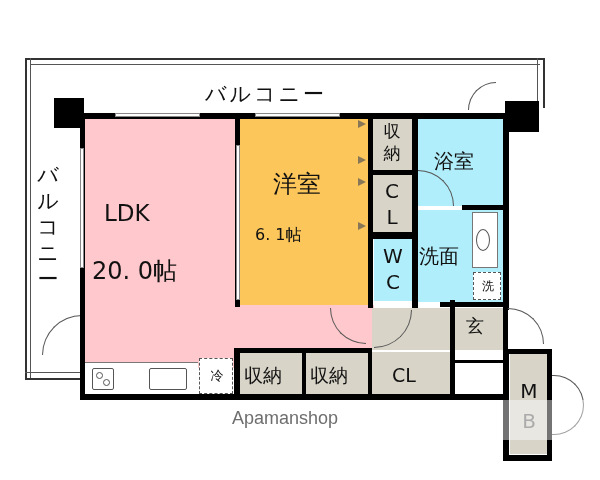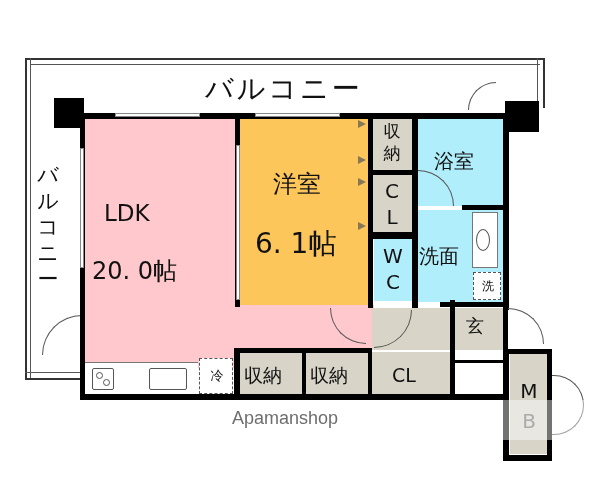--- a/index.html
+++ b/index.html
@@ -15,21 +15,21 @@
   </style>
 </head>
 <body>
 
 <div class="abs" style="left:25px;top:58px;width:520px;height:50px;border-top:2px solid #333;border-right:2px solid #333;border-left:2px solid #333;"></div>
 <div class="abs" style="left:30px;top:64px;width:510px;height:0;border-top:1px solid #555;"></div>
 <div class="abs" style="left:25px;top:58px;width:6px;height:322px;border-left:2px solid #333;border-right:1px solid #555;"></div>
 <div class="abs" style="left:25px;top:372px;width:56px;height:8px;border-top:1px solid #555;border-bottom:2px solid #333;"></div>
 <div class="abs" style="left:537px;top:58px;width:6px;height:50px;border-left:1px solid #555;"></div>
 
-<div class="lbl" style="left:205px;top:70px;font-size:28px;letter-spacing:3px;">バルコニー</div>
+<div class="lbl" style="left:205px;top:80px;font-size:21px;letter-spacing:3px;">バルコニー</div>
 <div class="abs" style="left:36px;top:162px;width:24px;font-size:21px;line-height:26px;text-align:center;color:#111;">
   <div>バ</div>
   <div>ル</div>
   <div>コ</div>
   <div>ニ</div>
   <div>ー</div>
 </div>
 
 <div class="door-arc" style="left:42px;top:315px;width:40px;height:40px;border-radius:40px 0 0 0;border-right:none;border-bottom:none;"></div>
 <div class="door-arc" style="left:468px;top:82px;width:28px;height:28px;border-radius:28px 0 0 0;border-right:none;border-bottom:none;"></div>
@@ -107,21 +107,21 @@
 <div class="abs" style="left:472px;top:212px;width:26px;height:56px;border:1px solid #777;background:#fff;">
   <div class="abs" style="left:3px;top:16px;width:14px;height:22px;border:1px solid #555;border-radius:50%;"></div>
 </div>
 <div class="abs" style="left:473px;top:272px;width:28px;height:28px;border:1px dashed #555;background:#fff;">
   <div class="lbl" style="left:0;width:28px;top:5px;font-size:12px;">洗</div>
 </div>
 
 <div class="lbl" style="left:104px;top:200px;font-size:23px;">LDK</div>
 <div class="lbl" style="left:92px;top:255px;font-size:24px;">20. 0帖</div>
 <div class="lbl" style="left:273px;top:168px;font-size:24px;">洋室</div>
-<div class="lbl" style="left:255px;top:225px;font-size:28px;">6. 1帖</div>
+<div class="lbl" style="left:255px;top:225px;font-size:16px;">6. 1帖</div>
 
 <div class="abs" style="left:372px;top:120px;width:40px;font-size:17px;line-height:22px;text-align:center;color:#111;">
   <div>収</div>
   <div>納</div>
 </div>
 <div class="abs" style="left:372px;top:178px;width:40px;font-size:20px;line-height:26px;text-align:center;color:#111;">
   <div>C</div>
   <div>L</div>
 </div>
 <div class="lbl" style="left:434px;top:148px;font-size:20px;">浴室</div>

